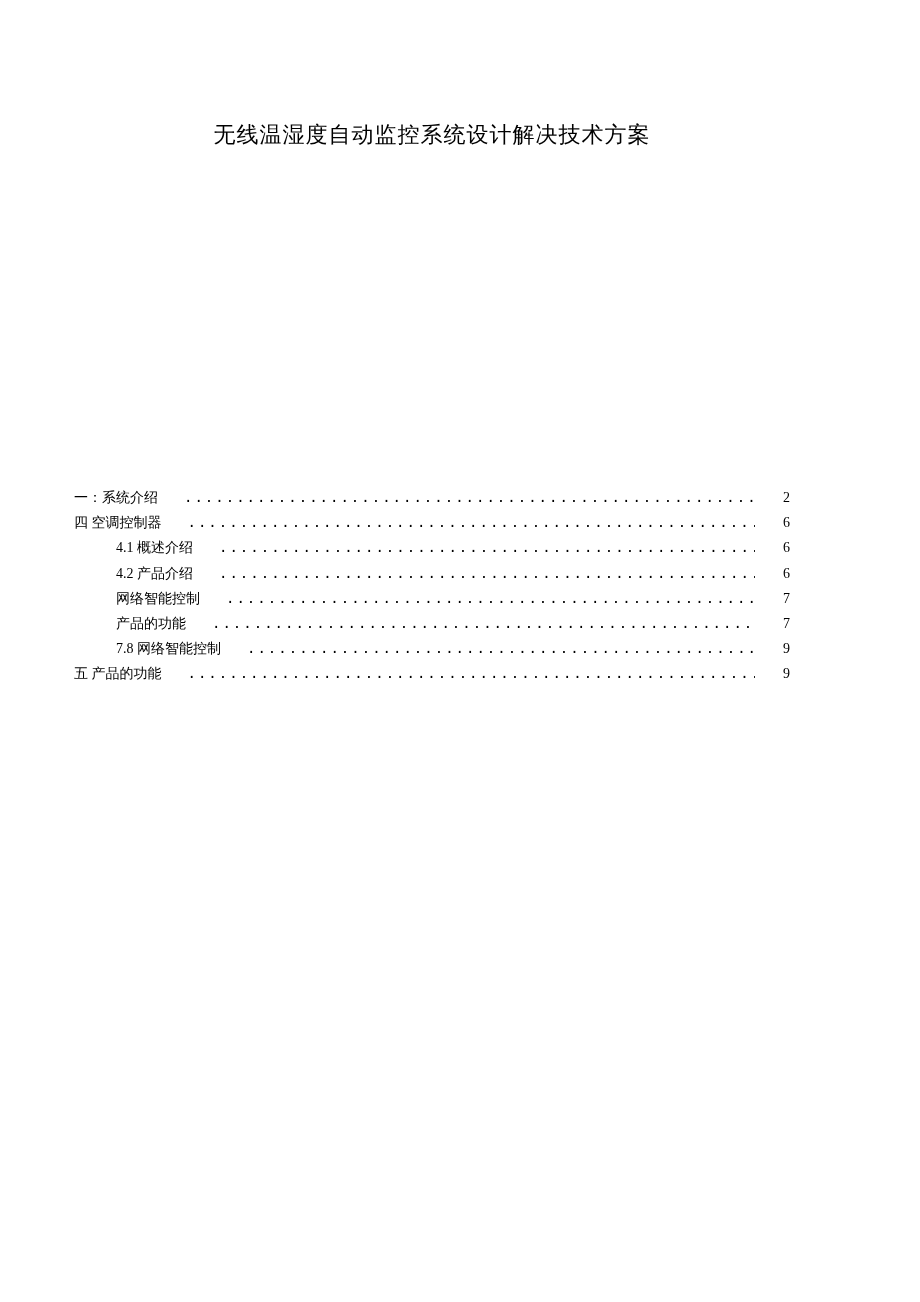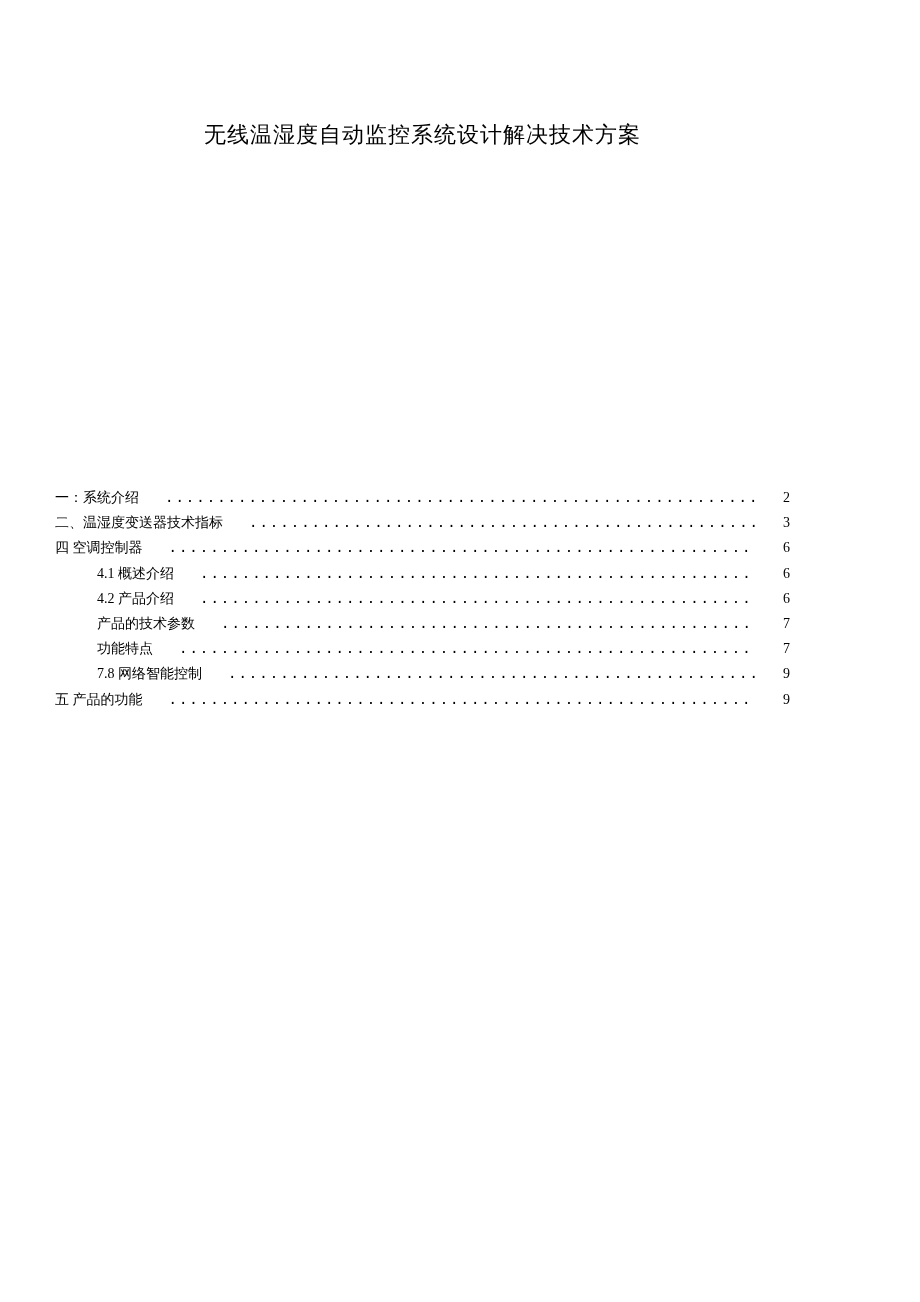--- a/index.html
+++ b/index.html
@@ -8,21 +8,21 @@
       box-sizing: border-box;
     }
     body {
       background: #ffffff;
       font-family: "SimSun", "宋体", serif;
       width: 920px;
       height: 1302px;
       position: relative;
     }
     .page {
-      padding: 120px 130px 0 55px;
+      padding: 120px 130px 0 74px;
     }
     .title {
       text-align: center;
       font-size: 22px;
       font-weight: normal;
       color: #000;
       margin-bottom: 335px;
       letter-spacing: 1px;
     }
     .toc {
@@ -65,46 +65,41 @@
 <div class="page">
   <h1 class="title">无线温湿度自动监控系统设计解决技术方案</h1>
 
   <div class="toc">
     <div class="toc-entry level-1">
       <span class="toc-label">一：系统介绍</span>
       <span class="toc-dots"></span>
       <span class="toc-page">2</span>
     </div>
     <div class="toc-entry level-1">
-      <span class="toc-label">二、温湿度变送器技术指标</span>
-      <span class="toc-dots"></span>
-      <span class="toc-page">3</span>
-    </div>
-    <div class="toc-entry level-1">
       <span class="toc-label">四 空调控制器</span>
       <span class="toc-dots"></span>
       <span class="toc-page">6</span>
     </div>
     <div class="toc-entry level-2">
       <span class="toc-label">4.1 概述介绍</span>
       <span class="toc-dots"></span>
       <span class="toc-page">6</span>
     </div>
     <div class="toc-entry level-2">
       <span class="toc-label">4.2 产品介绍</span>
       <span class="toc-dots"></span>
       <span class="toc-page">6</span>
     </div>
     <div class="toc-entry level-2">
-      <span class="toc-label">产品的技术参数</span>
+      <span class="toc-label">网络智能控制</span>
       <span class="toc-dots"></span>
       <span class="toc-page">7</span>
     </div>
     <div class="toc-entry level-2">
-      <span class="toc-label">功能特点</span>
+      <span class="toc-label">产品的功能</span>
       <span class="toc-dots"></span>
       <span class="toc-page">7</span>
     </div>
     <div class="toc-entry level-2">
       <span class="toc-label">7.8 网络智能控制</span>
       <span class="toc-dots"></span>
       <span class="toc-page">9</span>
     </div>
     <div class="toc-entry level-1">
       <span class="toc-label"> 五 产品的功能</span>

